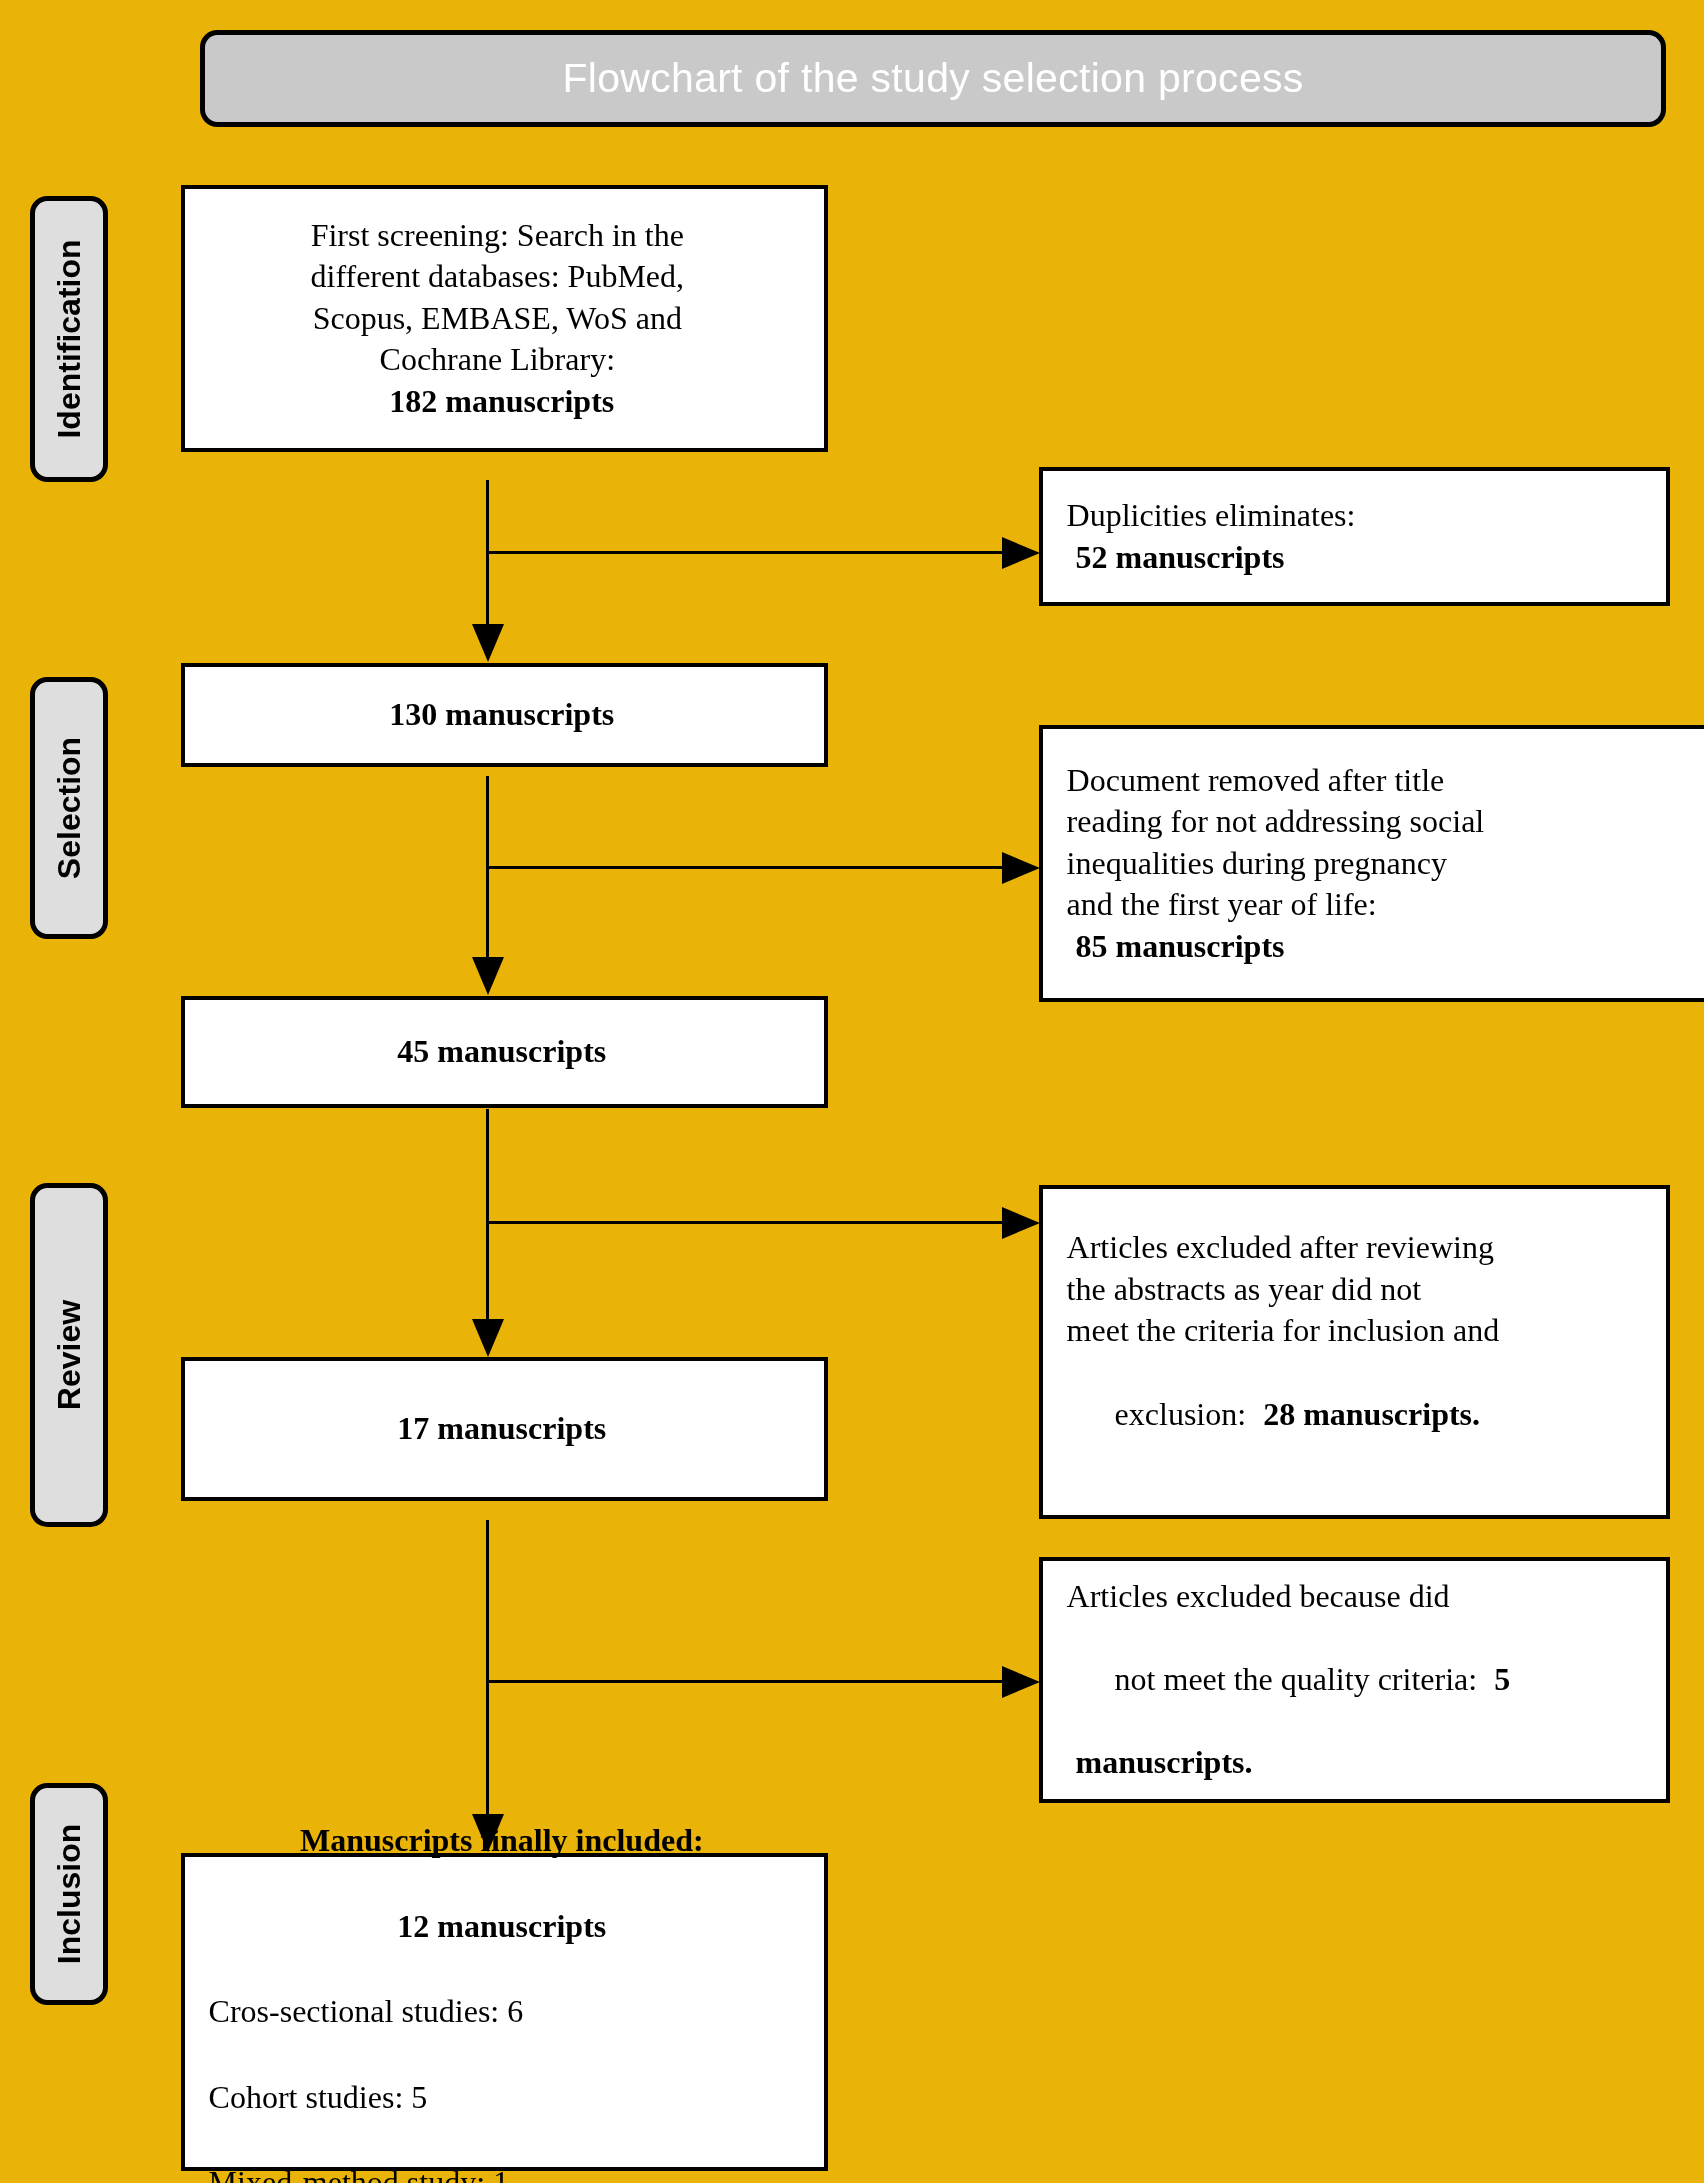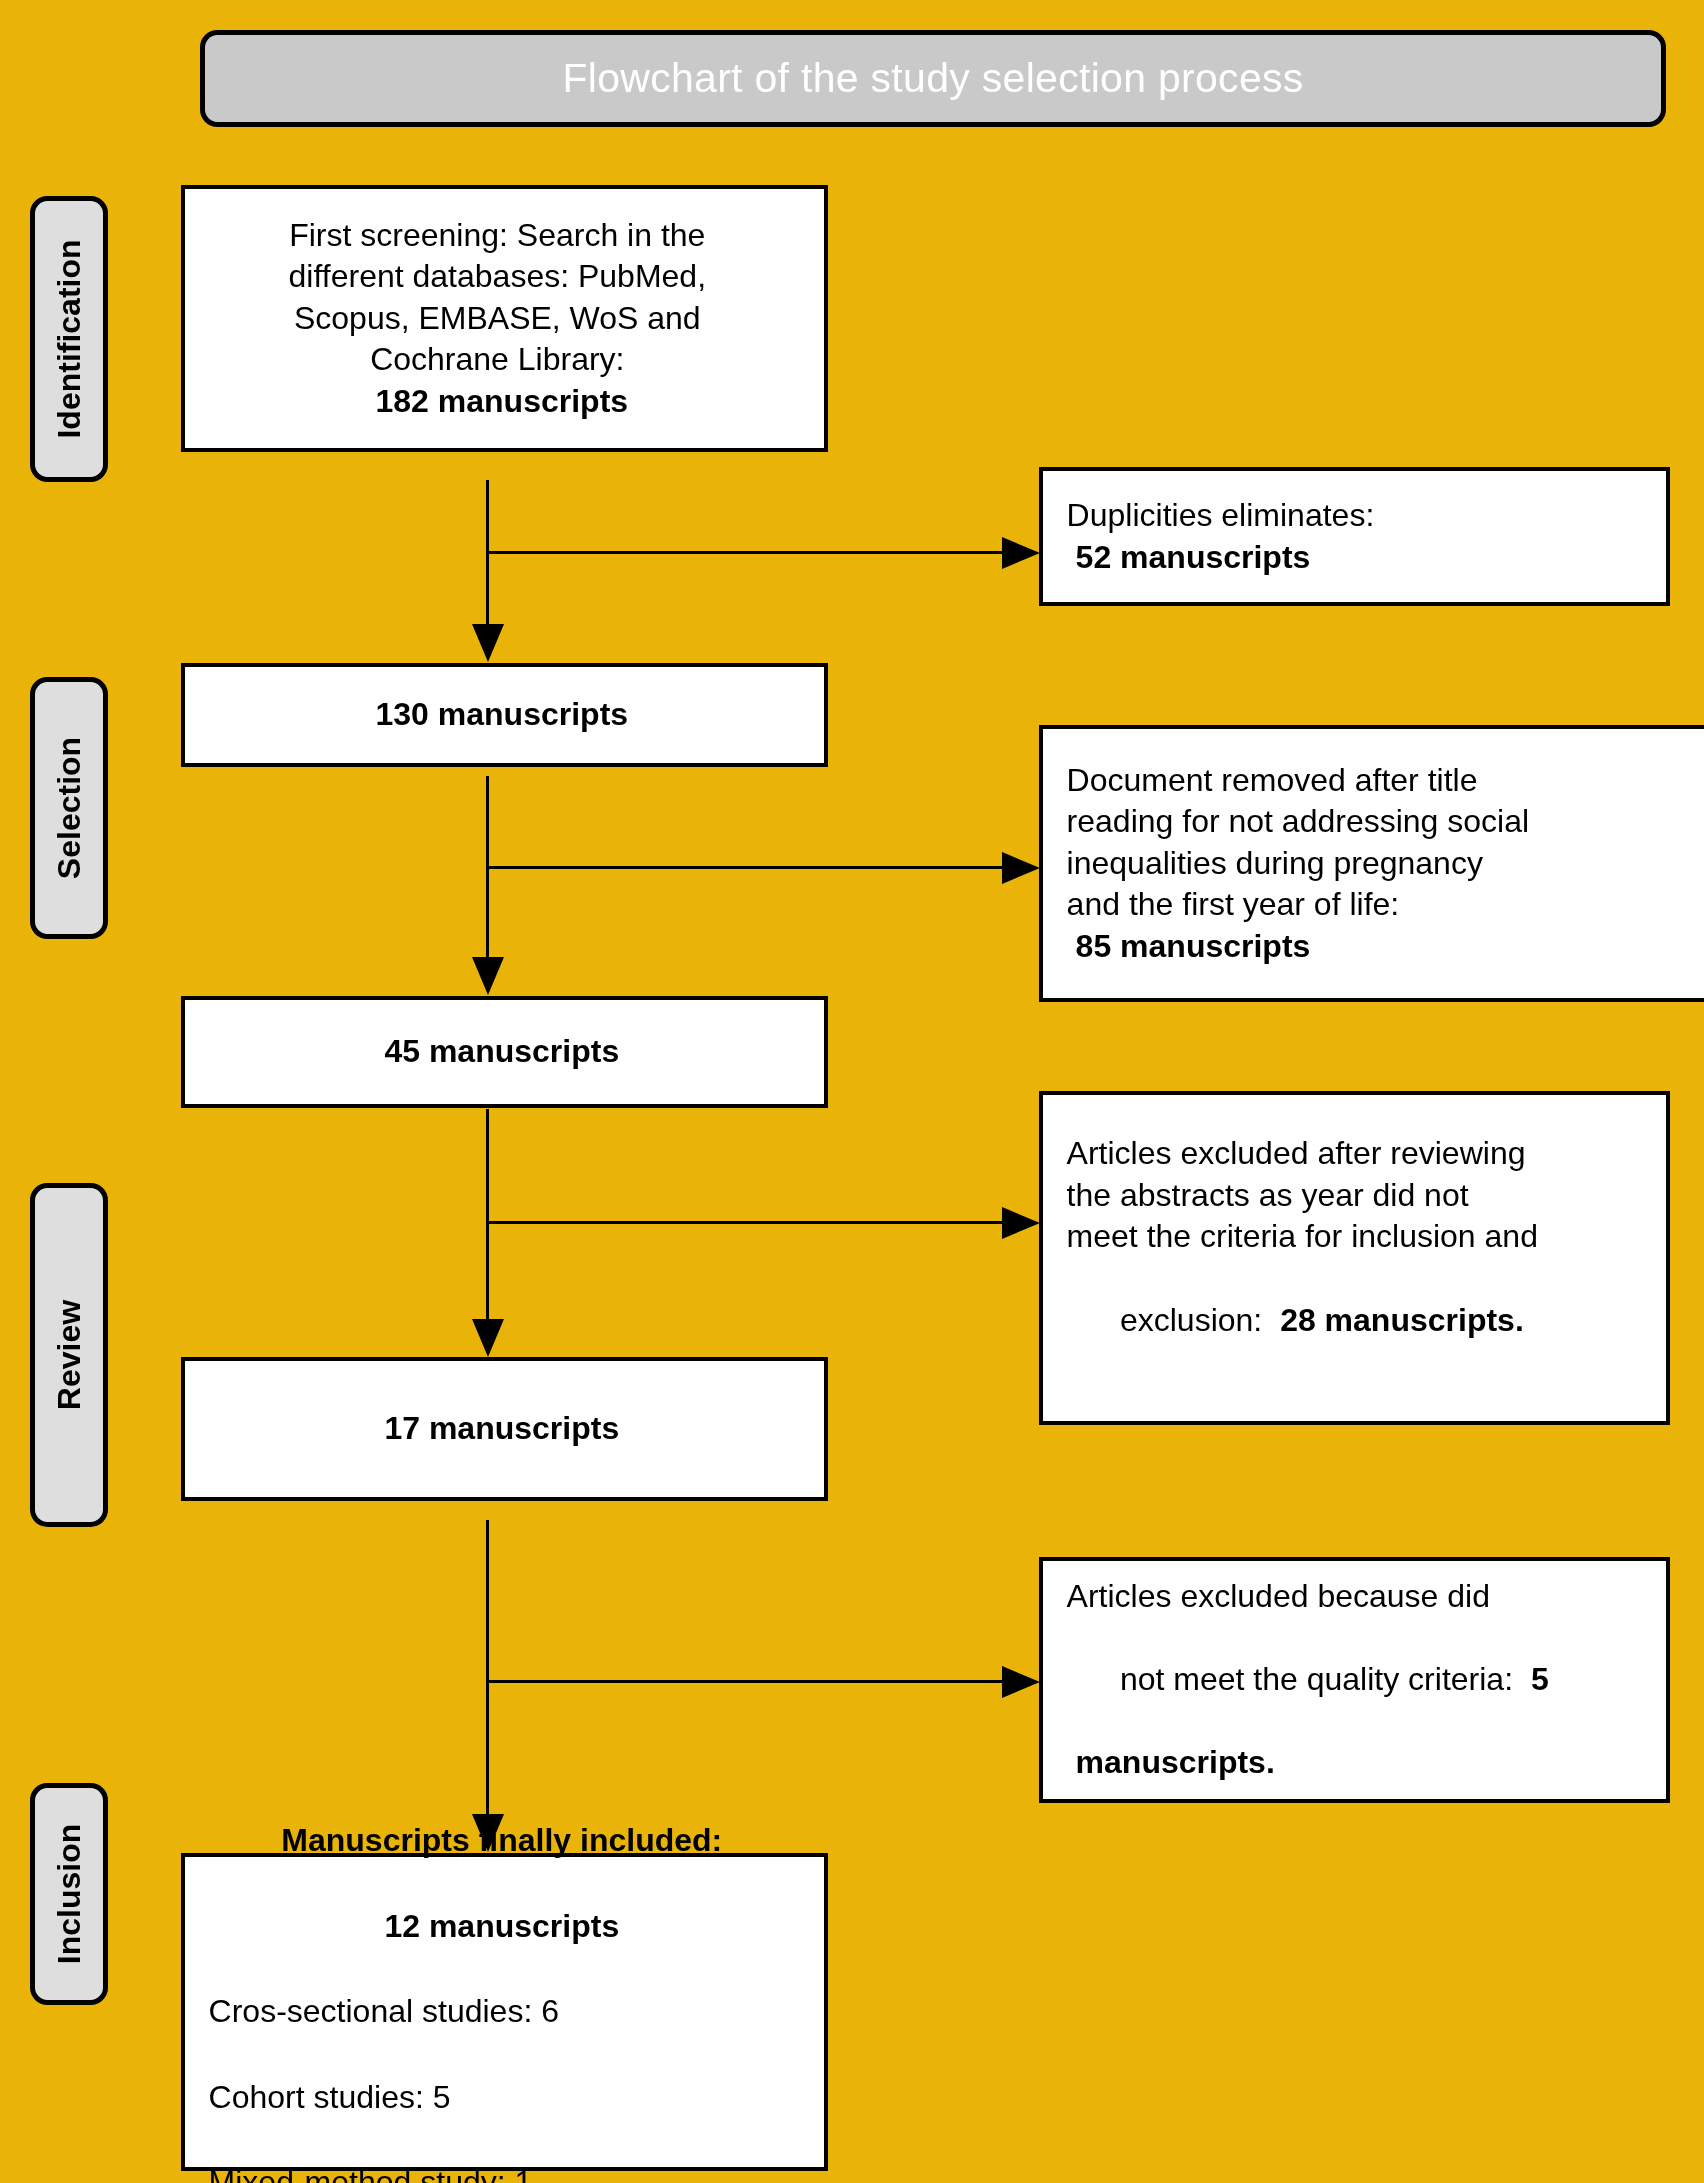--- a/index.html
+++ b/index.html
@@ -74,21 +74,21 @@
   }
   .box-line {
     font-size: 32px;
     line-height: 1.30;
     color: #000000;
     white-space: pre-wrap;
   }
   .center { text-align: center; }
   .left   { text-align: left; }
   .bold   { font-weight: bold; margin-left: 9px; }
-  .pad-lr { padding-left: 23.6px; padding-right: 38px; }
+  .pad-lr { padding-left: 23.6px; padding-right: 38px; font-family: Liberation Serif, serif; }
 
   
   .v-line {
     position: absolute;
     width: 3.1px;
     background: #000000;
   }
   .h-line {
     position: absolute;
     height: 3.1px;
@@ -158,21 +158,21 @@
     <div class="box-line left pad-lr">reading for not addressing social</div>
     <div class="box-line left pad-lr">inequalities during pregnancy</div>
     <div class="box-line left pad-lr">and the first year of life:</div>
     <div class="box-line left pad-lr bold">85 manuscripts</div>
   </div>
 
   <div class="flow-box" style="left:181px; top:996px; width:647px; height:112px;">
     <div class="box-line center pad-lr bold">45 manuscripts</div>
   </div>
 
-  <div class="flow-box" style="left:1039px; top:1091px; width:631px; height:334px;">
+  <div class="flow-box" style="left:1039px; top:1185px; width:631px; height:334px;">
     <div class="box-line left pad-lr">Articles excluded after reviewing</div>
     <div class="box-line left pad-lr">the abstracts as year did not</div>
     <div class="box-line left pad-lr">meet the criteria for inclusion and</div>
     <div class="box-line left pad-lr">
       <span>exclusion: </span><span class="bold">28 manuscripts.</span>
     </div>
   </div>
 
   <div class="flow-box" style="left:181px; top:1357px; width:647px; height:144px;">
     <div class="box-line center pad-lr bold">17 manuscripts</div>

